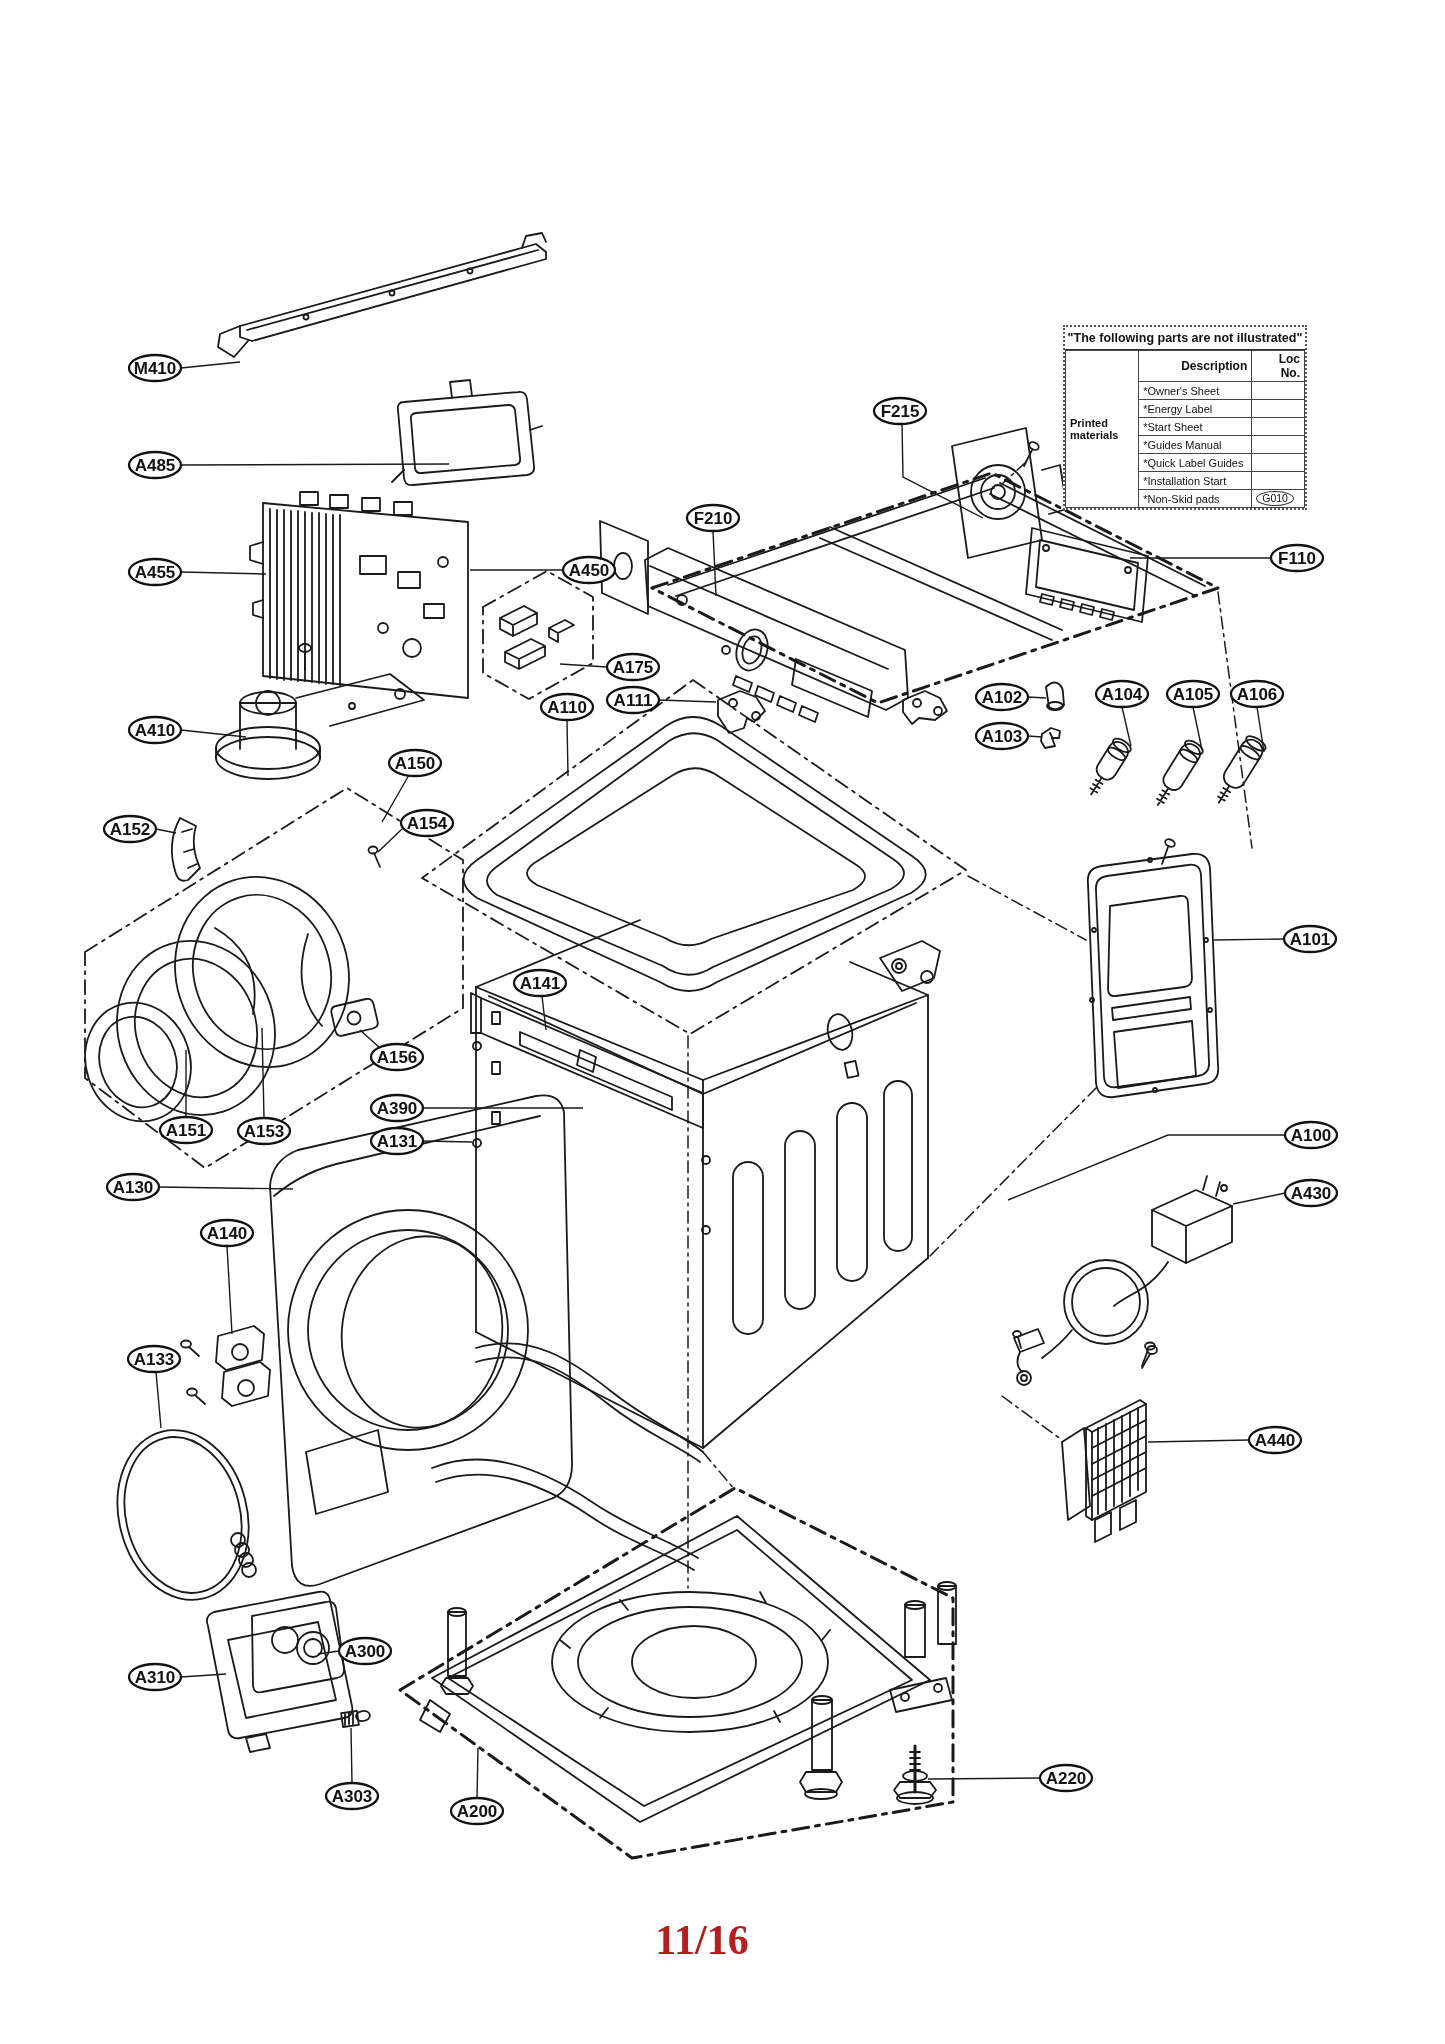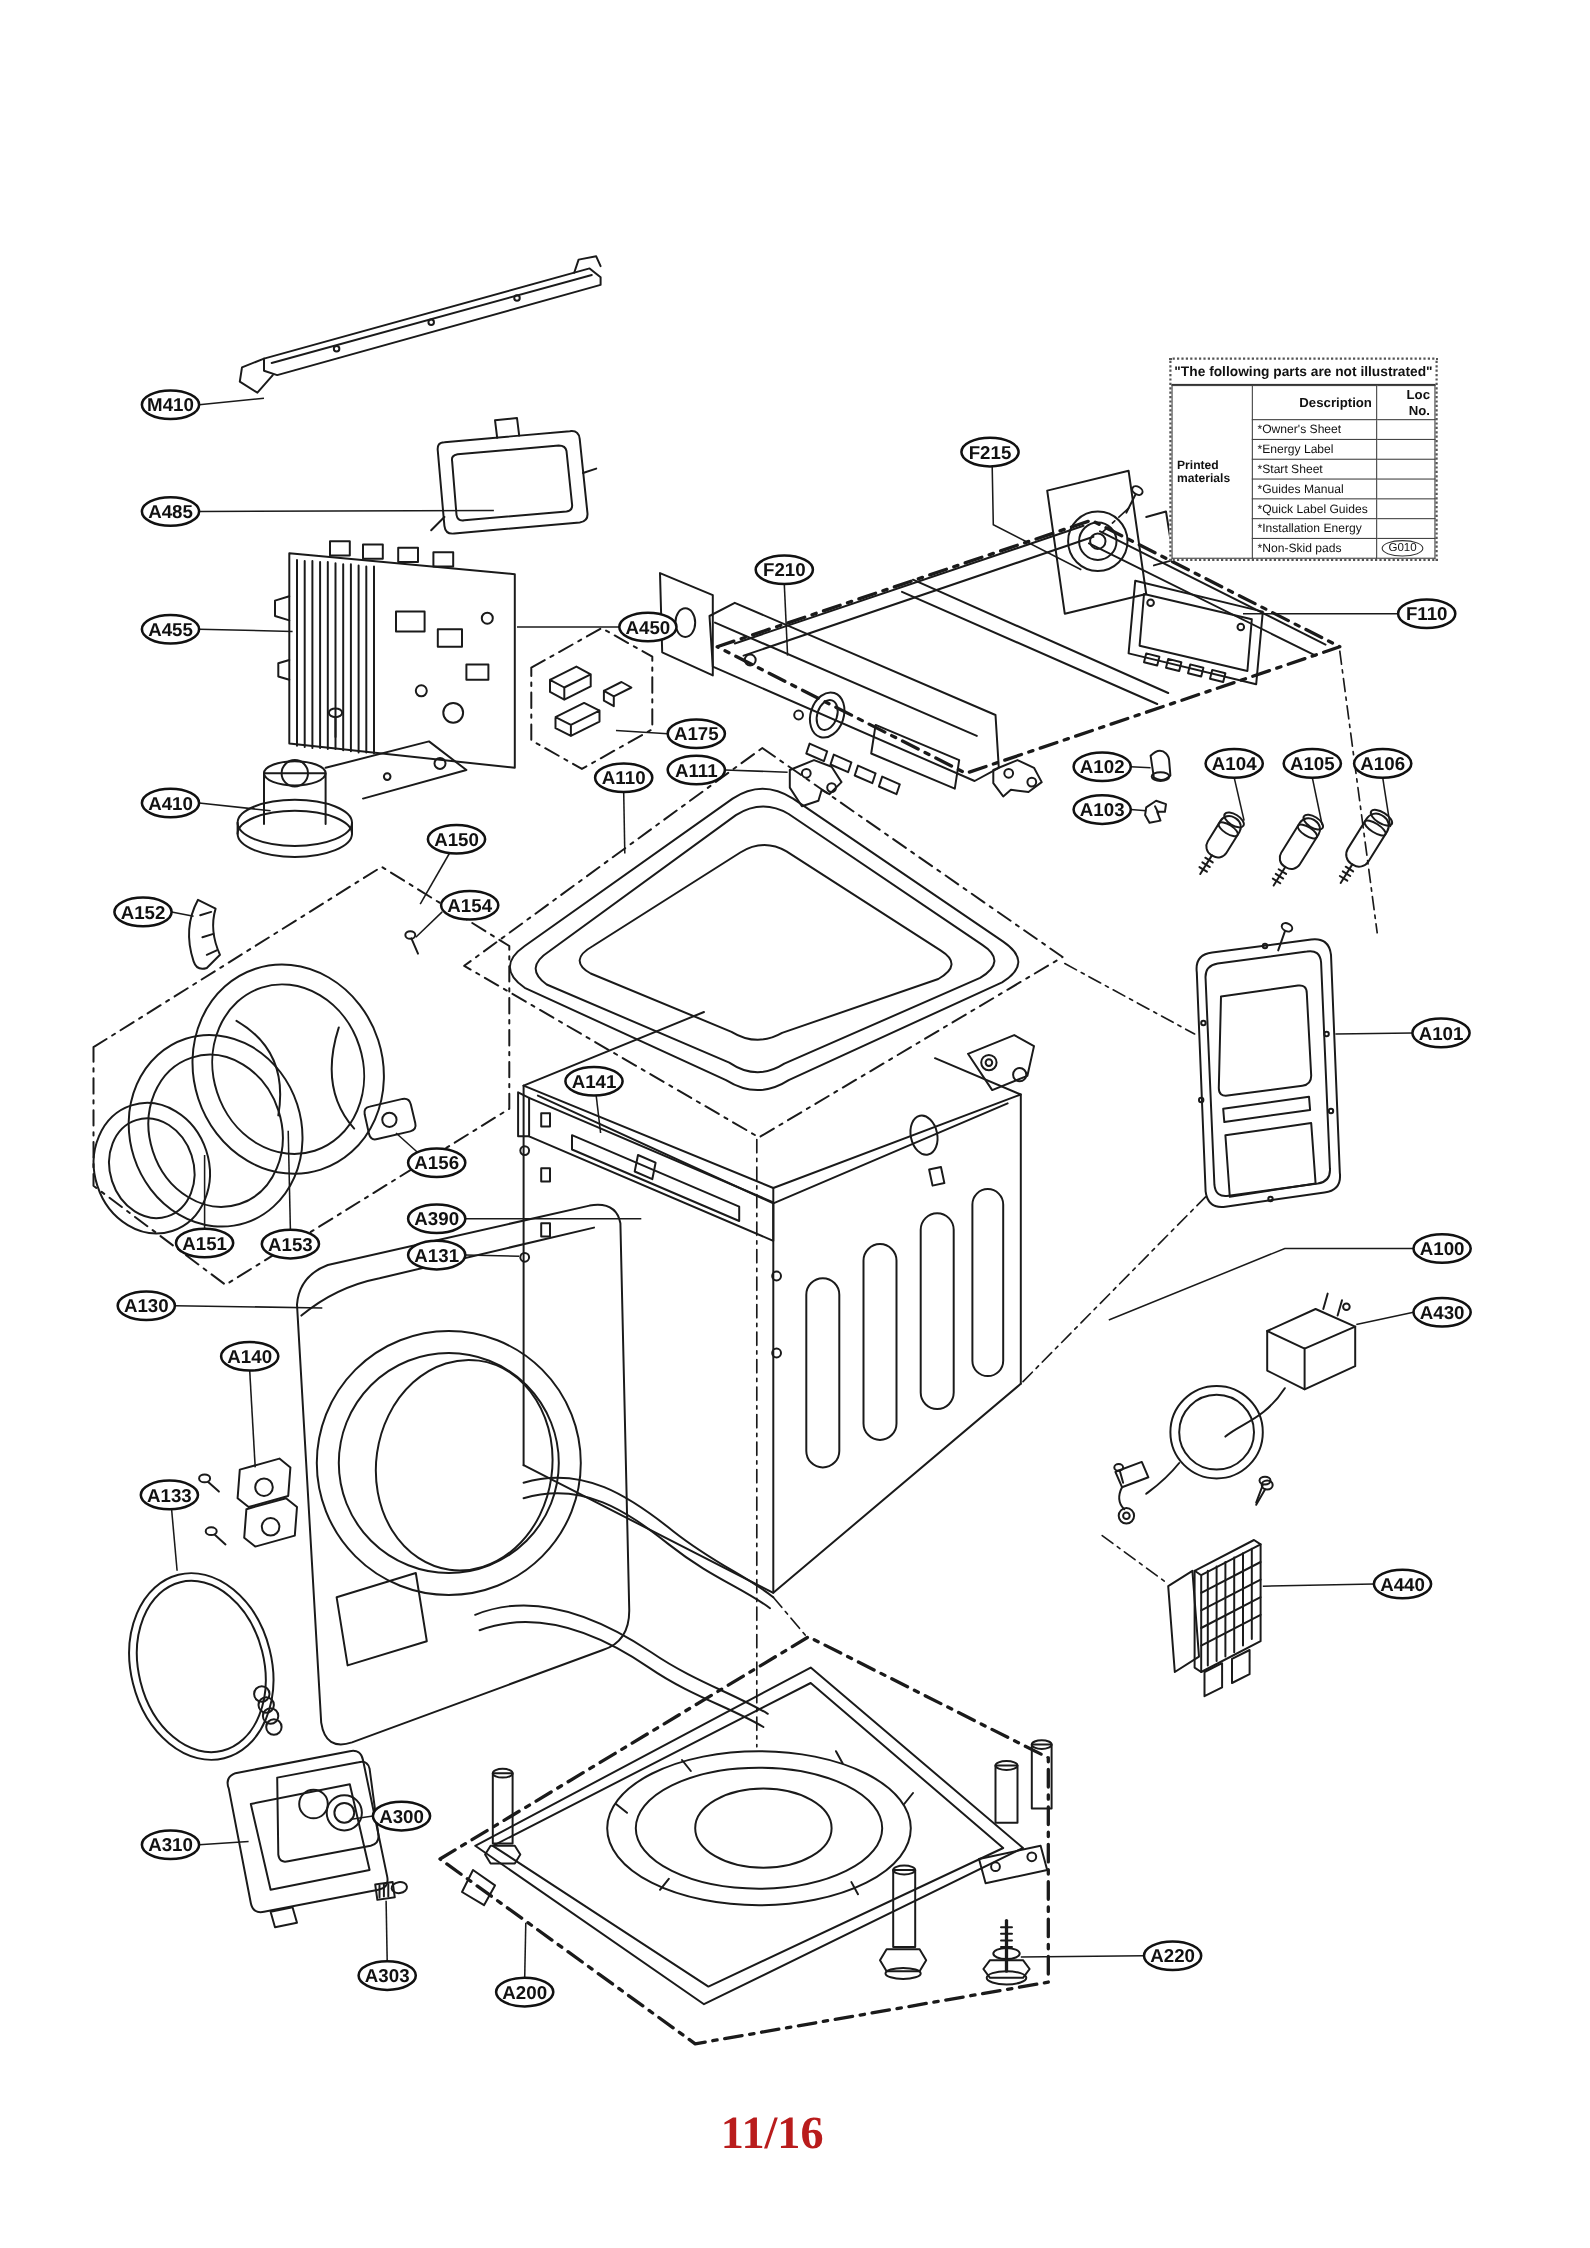--- a/index.html
+++ b/index.html
@@ -565,21 +565,21 @@
       </tr>
       <tr>
         <td class="desc">*Guides Manual</td>
         <td class="loc"></td>
       </tr>
       <tr>
         <td class="desc">*Quick Label Guides</td>
         <td class="loc"></td>
       </tr>
       <tr>
-        <td class="desc">*Installation Energy</td>
+        <td class="desc">*Installation Start</td>
         <td class="loc"></td>
       </tr>
       <tr>
         <td class="desc">*Non-Skid pads</td>
         <td class="loc">
           <span class="oval">G010</span>
         </td>
       </tr>
     </tbody>
       </table>

